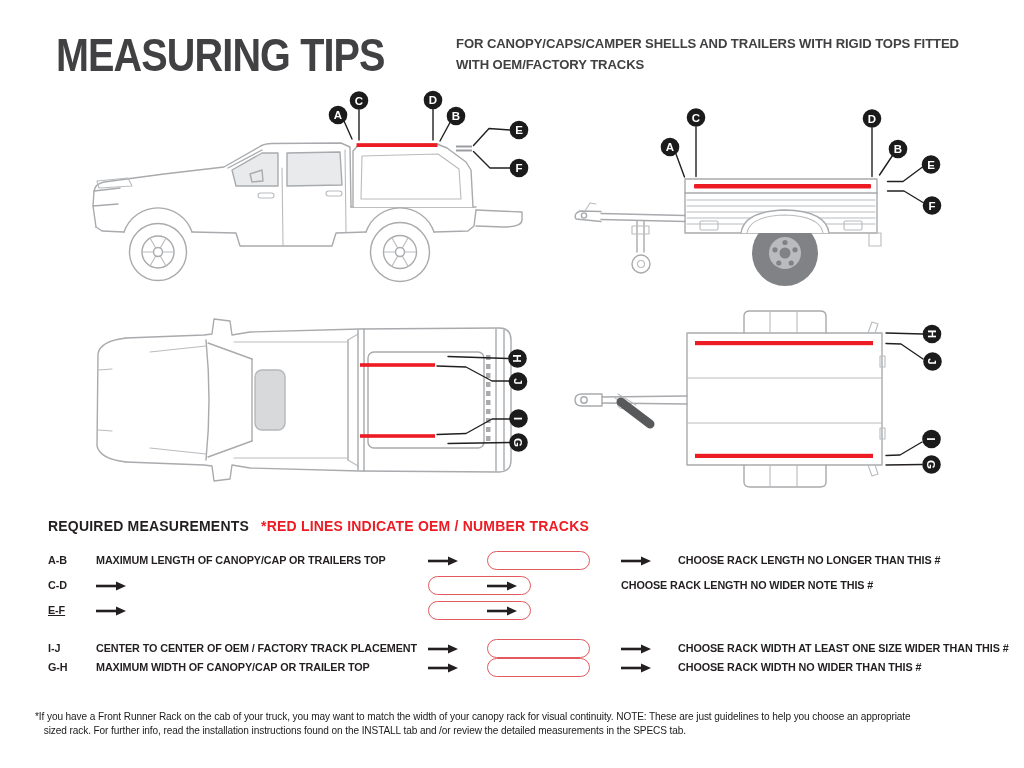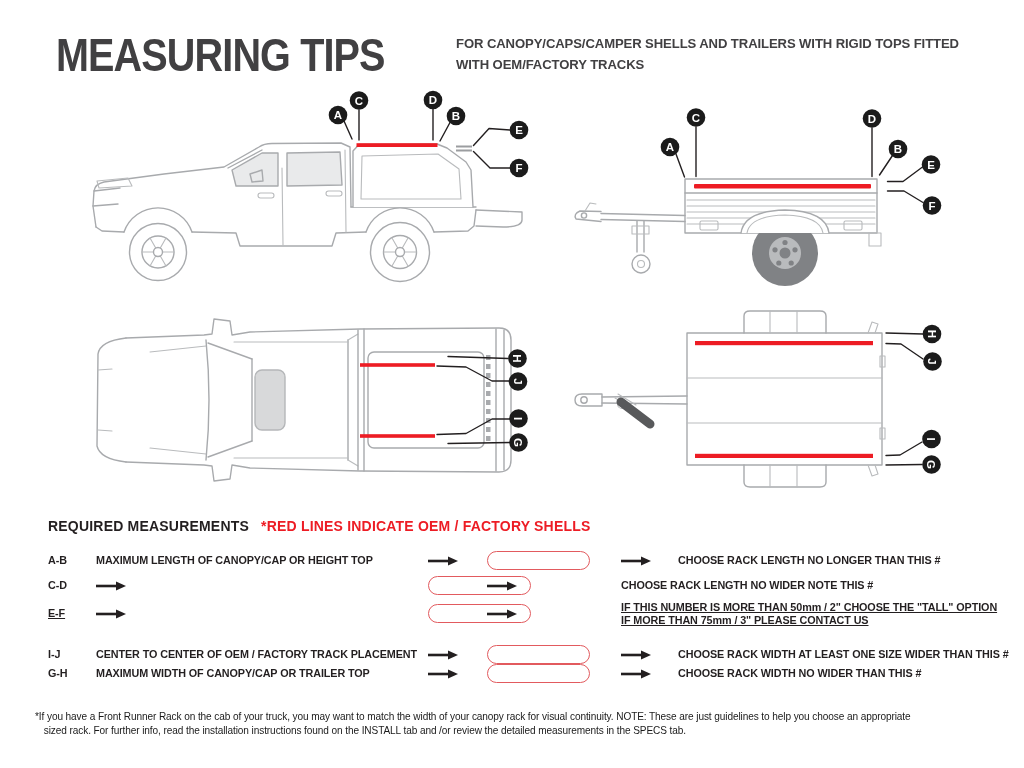--- a/index.html
+++ b/index.html
@@ -309,29 +309,29 @@
       <text class="badge-letter" transform="rotate(90 932.5 361.5)" x="932.5" y="365.7">J</text>
     <circle class="badge" cx="931.5" cy="439" r="9.3"></circle>
       <text class="badge-letter" transform="rotate(90 931.5 439)" x="931.5" y="443.2">I</text>
     <circle class="badge" cx="931.5" cy="464.5" r="9.3"></circle>
       <text class="badge-letter" transform="rotate(90 931.5 464.5)" x="931.5" y="468.7">G</text>
   </g>
 </svg>
 
 <div class="section-head">
   <span>REQUIRED MEASUREMENTS</span>
-  <span class="legend">*RED LINES INDICATE OEM / FACTORY SHELLS</span>
+  <span class="legend">*RED LINES INDICATE OEM / NUMBER TRACKS</span>
 </div>
 
 <div class="rows">
 
   <div class="mrow gap-s">
     <div class="code">A-B</div>
     <div class="desc">
-        <div>MAXIMUM  LENGTH OF CANOPY/CAP OR HEIGHT TOP</div>
+        <div>MAXIMUM  LENGTH OF CANOPY/CAP OR TRAILERS TOP</div>
         <div></div>
       </div>
     <svg class="arr" width="30" height="10" viewBox="0 0 30 10">
         <line x1="0" y1="5" x2="21" y2="5"></line>
         <polygon points="20,0.5 30,5 20,9.5"></polygon>
       </svg>
     <div class="pill"></div>
     <svg class="arr" width="30" height="10" viewBox="0 0 30 10">
         <line x1="0" y1="5" x2="21" y2="5"></line>
         <polygon points="20,0.5 30,5 20,9.5"></polygon>
@@ -363,24 +363,20 @@
     <div class="code">E-F</div>
     <svg class="arr" width="30" height="10" viewBox="0 0 30 10">
         <line x1="0" y1="5" x2="21" y2="5"></line>
         <polygon points="20,0.5 30,5 20,9.5"></polygon>
       </svg>
     <div class="pill"></div>
     <svg class="arr" width="30" height="10" viewBox="0 0 30 10">
         <line x1="0" y1="5" x2="21" y2="5"></line>
         <polygon points="20,0.5 30,5 20,9.5"></polygon>
       </svg>
-    <div class="result">
-        <div>IF THIS NUMBER IS MORE THAN 50mm / 2" CHOOSE THE "TALL" OPTION</div>
-        <div>IF MORE THAN 75mm / 3" PLEASE CONTACT US</div>
-      </div>
   </div>
 
   <div class="mrow">
     <div class="code">I-J</div>
     <div class="desc">
         <div>CENTER TO CENTER OF OEM / FACTORY TRACK PLACEMENT</div>
         <div></div>
       </div>
     <svg class="arr" width="30" height="10" viewBox="0 0 30 10">
         <line x1="0" y1="5" x2="21" y2="5"></line>

